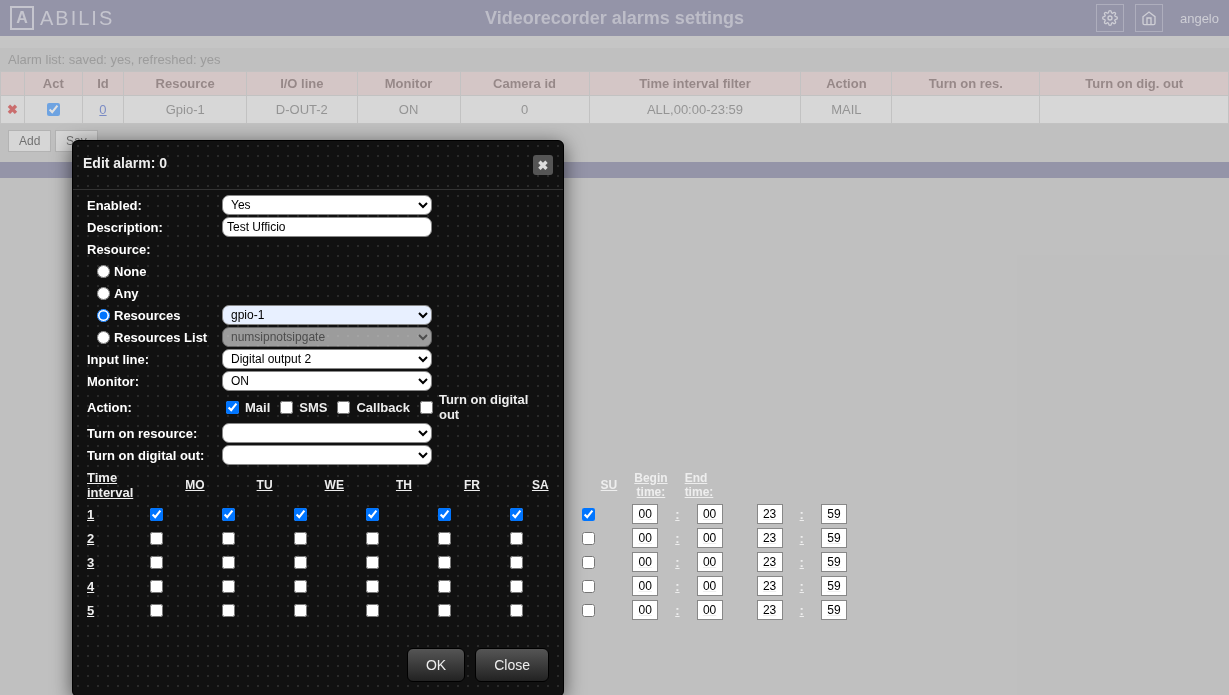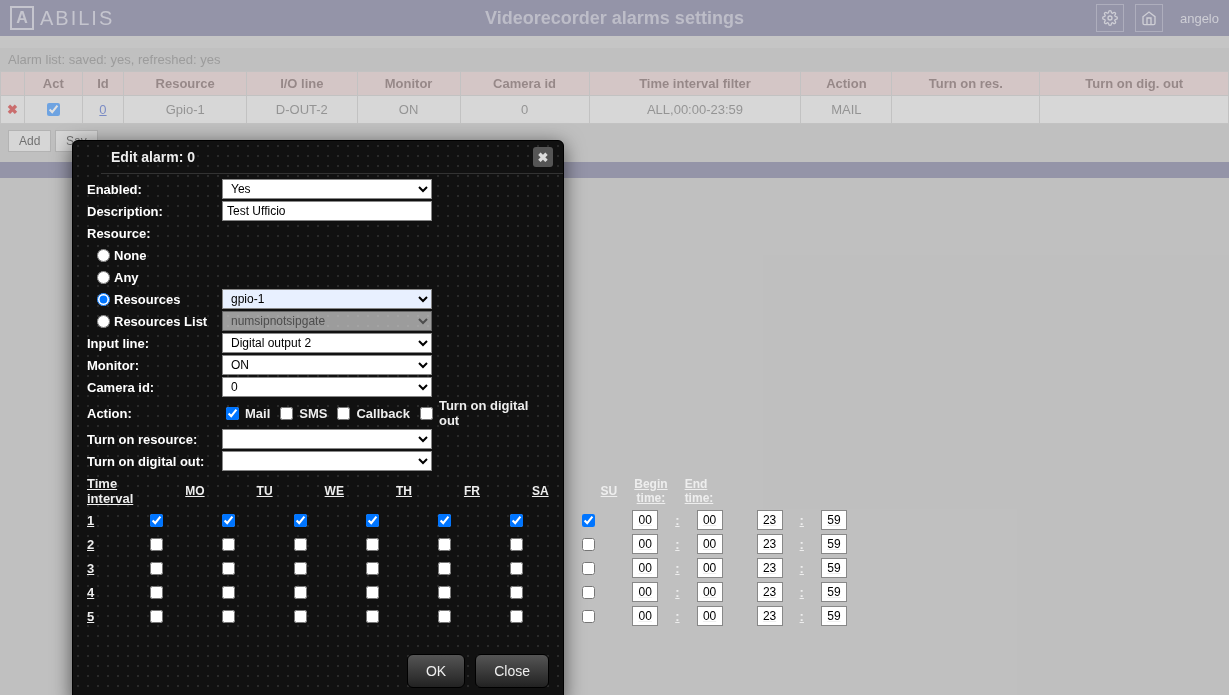--- a/index.html
+++ b/index.html
@@ -115,24 +115,23 @@
     width:492px;
     background:#1a1a1a;
     background-image: radial-gradient(circle, #2a2a2a 1px, #111 1.5px);
     background-size:10px 10px;
     border:1px solid #000;
     border-radius:6px;
     box-shadow:0 4px 20px rgba(0,0,0,0.6);
     color:#eee;
   }
   .dlg-titlebar {
-    display:flex; align-items:center;
-    padding:6px 10px;
+    display:flex; 
+    padding:14px 10px;
     border-bottom:1px solid #333;
-    margin-left:28px;
   }
   .dlg-title { font-weight:bold; font-size:14px; color:#eee; }
   .dlg-close {
     margin-left:auto;
     width:20px; height:20px;
     background:#555;
     border-radius:3px;
     display:flex; align-items:center; justify-content:center;
     cursor:pointer;
     color:#ddd;
@@ -154,20 +153,21 @@
   }
   .sub-radio {
     display:flex; align-items:center; gap:4px;
     font-weight:bold; color:#fff; font-size:13px;
     padding-left:10px;
     min-height:22px;
   }
   .sub-radio input { margin:0; }
   .form-control {
     flex:0 0 210px;
+    border-radius:7px;
   }
   select, input[type=text].full {
     width:210px;
     height:20px;
     font-size:12px;
     background:#fff;
     border:1px solid #888;
     padding:0 4px;
   }
   select.disabled { background:#d8d8d8; color:#666; }
@@ -312,24 +312,20 @@
 
     <div class="form-row">
       <span class="form-label">Input line:</span>
       <select class="form-control"><option>Digital output 2</option></select>
     </div>
     <div class="form-row">
       <span class="form-label">Monitor:</span>
       <select class="form-control"><option>ON</option></select>
     </div>
     <div class="form-row">
-      <span class="form-label">Camera id:</span>
-      <select class="form-control"><option>0</option></select>
-    </div>
-    <div class="form-row">
       <span class="form-label">Action:</span>
       <span class="checks">
         <label>
             <input type="checkbox" checked="" style="">
             <span>Mail</span>
           </label>
         <label>
             <input type="checkbox" style="">
             <span>SMS</span>
           </label>

